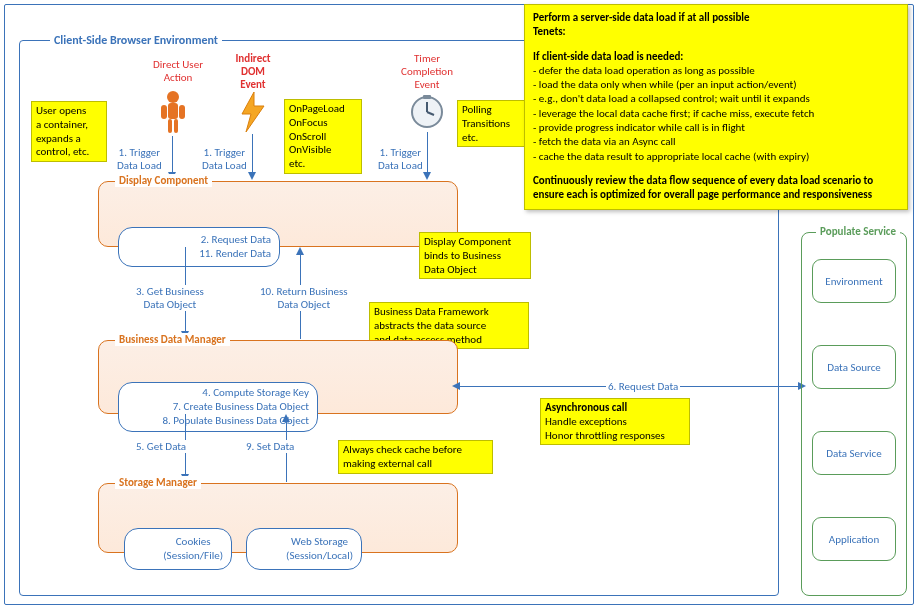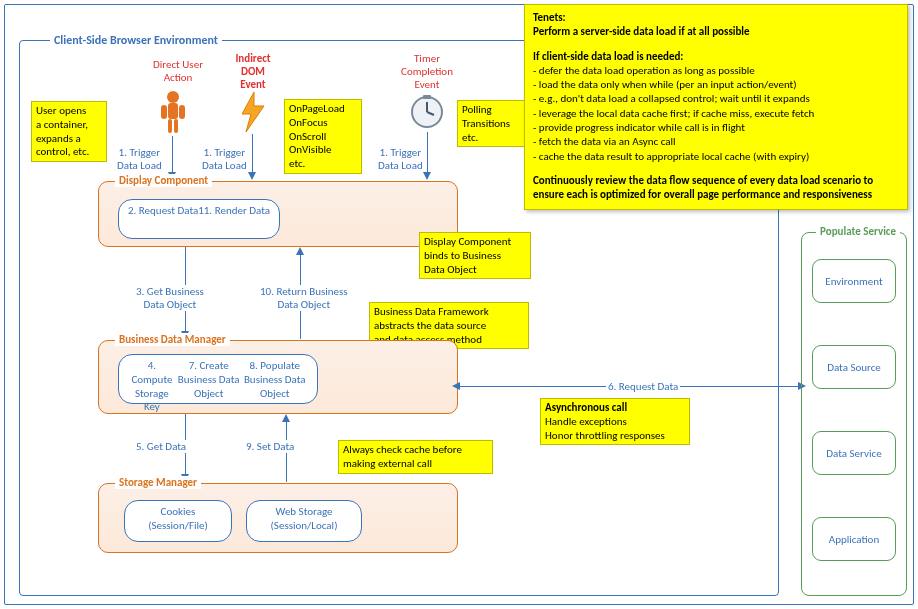--- a/index.html
+++ b/index.html
@@ -78,26 +78,27 @@
     padding: 0 4px;
   }
   .pill {
     position: absolute;
     border: 1px solid #3b73b9;
     border-radius: 14px;
     background: #fff;
     color: #3b73b9;
     font-size: 11px;
     display: flex;
-    flex-direction: row;
-    align-items: flex-start;
+    flex-direction: column;
+    align-items: flex-end;
     justify-content: center;
     text-align: center;
     line-height: 1.25;
     padding: 4px 8px;
+    margin-top: 28px;
   }
   .note {
     position: absolute;
     background: #ffff00;
     border: 1px solid #bdbd00;
     font-size: 11px;
     line-height: 1.25;
     padding: 2px 4px;
   }
   .note.bold-first b { font-weight: bold; }
@@ -266,22 +267,22 @@
 
 <div class="ext-box">
   <div class="ext-item" style="top:26px;">Environment</div>
   <div class="ext-item" style="top:112px;">Data Source</div>
   <div class="ext-item" style="top:198px;">Data Service</div>
   <div class="ext-item" style="top:284px;">Application</div>
 </div>
 <div class="ext-title">Populate Service</div>
 
 <div class="tenets">
+  <div class="hd">Perform a server-side data load if at all possible</div>
   <div class="hd">Tenets:</div>
-  <div class="hd">Perform a server-side data load if at all possible</div>
   <div style="height:10px;"></div>
   <div class="hd">If client-side data load is needed:</div>
   <div>- defer the data load operation as long as possible</div>
   <div>- load the data only when while (per an input action/event)</div>
   <div>-  e.g., don't data load a collapsed control; wait until it expands</div>
   <div>- leverage the local data cache first; if cache miss, execute fetch</div>
   <div>- provide progress indicator while call is in flight</div>
   <div>- fetch the data via an Async call</div>
   <div>- cache the data result to appropriate local cache (with expiry)</div>
   <div style="height:10px;"></div>

